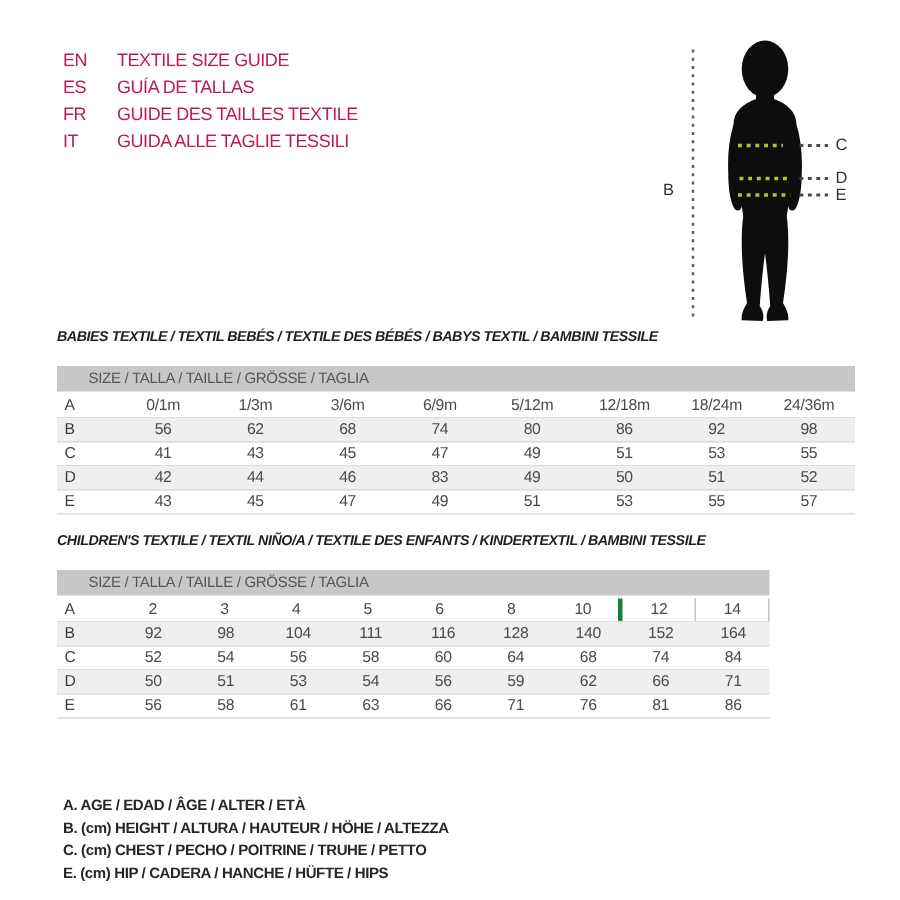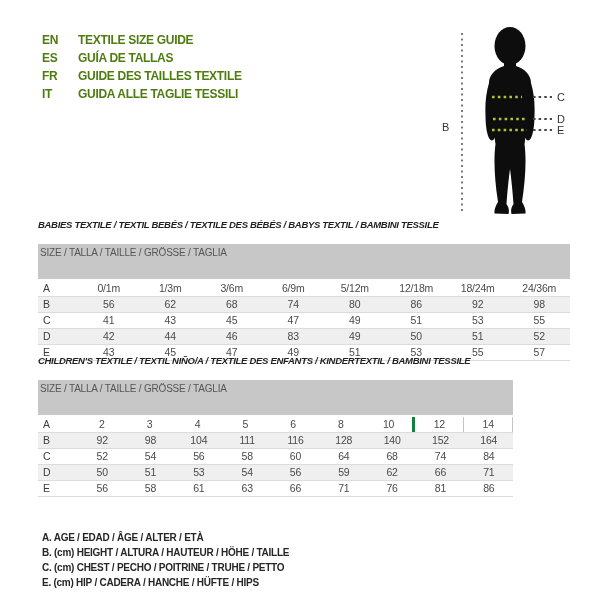--- a/index.html
+++ b/index.html
@@ -3,39 +3,39 @@
 <meta charset="utf-8">
 <style>
   html,body{margin:0;padding:0;}
   body{
     width:600px;height:600px;position:relative;background:#ffffff;
     font-family:"Liberation Sans", sans-serif;overflow:hidden;
     -webkit-font-smoothing:antialiased;
   }
   
   .langs{position:absolute;left:42px;top:31px;}
-  .lang-line{display:flex;line-height:18px;font-size:12px;font-weight:700;
-    color:#4d7c0f;letter-spacing:-0.3px;white-space:nowrap;}
+  .lang-line{display:flex;line-height:18px;font-size:12px;font-weight:400;
+    color:#be185d;letter-spacing:-0.3px;white-space:nowrap;}
   .lang-code{width:36px;flex:0 0 36px;}
   
   .figure{position:absolute;left:440px;top:18px;width:158px;height:205px;}
   .figure svg{position:absolute;left:0;top:0;display:block;}
   .fig-label{position:absolute;font-size:11px;color:#333;line-height:12px;}
   .fig-label-b{left:2px;top:103px;}
   .fig-label-c{left:117px;top:73px;}
   .fig-label-d{left:117px;top:95px;}
   .fig-label-e{left:117px;top:106px;}
   
   .size-table{position:absolute;left:38px;}
   .babies{top:219px;width:532px;}
   .children{top:355px;width:475px;}
   .t-title{font-size:9.5px;font-weight:700;color:#1f1f1f;letter-spacing:-0.3px;
     white-space:nowrap;margin-bottom:13px;line-height:12px;font-style:italic;}
-  .t-header{height:35px;line-height:17px;background:#c7c7c7;color:#565656;
-    font-size:10px;padding-left:2px;letter-spacing:-0.2px;margin-bottom:2px;}
+  .t-header{height:17px;line-height:17px;background:#c7c7c7;color:#565656;
+    font-size:10px;padding-left:21px;letter-spacing:-0.2px;margin-bottom:2px;}
   .t-row{display:flex;height:16px;line-height:15px;font-size:10.5px;color:#4a4a4a;
     border-bottom:1px solid #dcdcdc;box-sizing:border-box;letter-spacing:-0.2px;}
   .t-body .t-row:nth-child(even){background:#efefef;}
   .t-cell{flex:1;text-align:center;overflow:hidden;}
   .t-label{flex:0 0 35px;text-align:left;padding-left:5px;color:#3d3d3d;}
   .children .t-body .t-row:first-child .t-cell:nth-child(9){
     border-left:3px solid #15803d;border-right:1px solid #c4c4c4;background:#fff;}
   .children .t-body .t-row:first-child .t-cell:nth-child(10){
     border-right:1px solid #c4c4c4;}
   
@@ -231,16 +231,16 @@
         <span class="t-cell">71</span>
         <span class="t-cell">76</span>
         <span class="t-cell">81</span>
         <span class="t-cell">86</span>
       </div>
     </div>
 </div>
 
 <div class="legend">
   <div class="legend-line">A. AGE / EDAD / ÂGE / ALTER / ETÀ</div>
-  <div class="legend-line">B. (cm) HEIGHT / ALTURA / HAUTEUR / HÖHE / TAILLE</div>
+  <div class="legend-line">B. (cm) HEIGHT / ALTURA / HAUTEUR / HÖHE / ALTEZZA</div>
   <div class="legend-line">C. (cm) CHEST / PECHO / POITRINE / TRUHE / PETTO</div>
   <div class="legend-line">E. (cm) HIP / CADERA / HANCHE / HÜFTE / HIPS</div>
 </div>
 
 </body></html>

